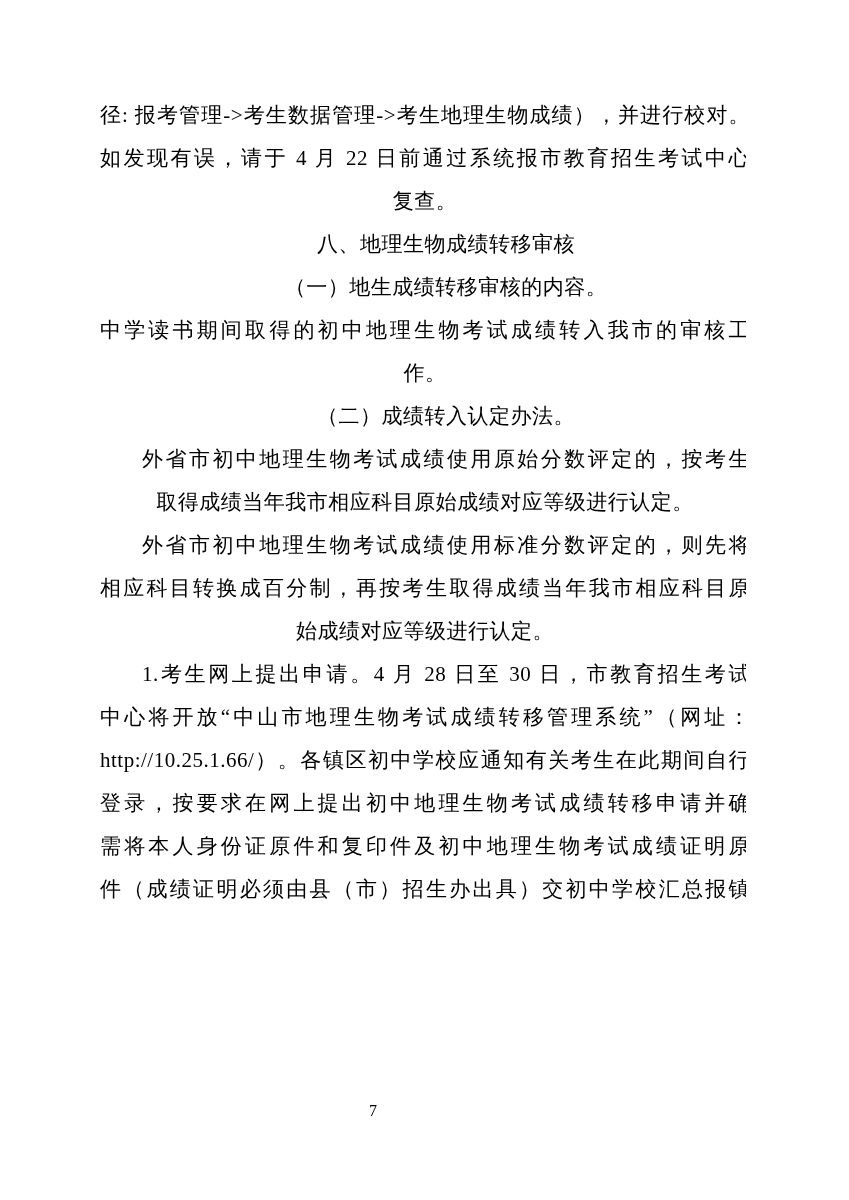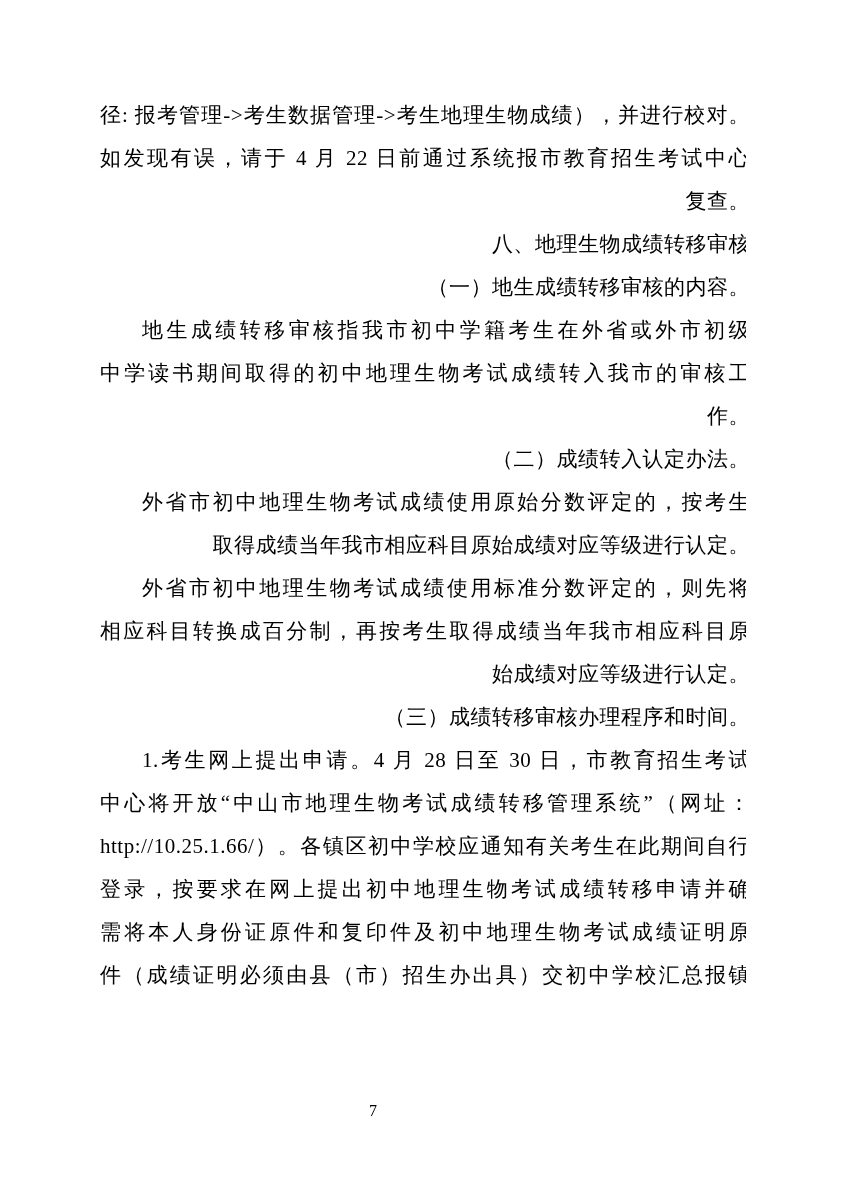--- a/index.html
+++ b/index.html
@@ -22,21 +22,21 @@
     left: 100px;
     top: 94px;
     width: 650px;
   }
   .ln {
     margin: 0;
     font-size: 21px;
     line-height: 43px;
     height: 43px;
     white-space: nowrap;
-    text-align: right;
+    text-align: center;
     letter-spacing: 0.5px;
   }
   .j {
     white-space: normal;
     text-align: justify;
     text-align-last: justify;
     overflow: hidden;
   }
   .ind {
     text-indent: 2em;
@@ -57,30 +57,28 @@
 </head>
 <body>
 
 <div class="page">
   <div class="content">
     <p class="ln j">径: 报考管理-&gt;考生数据管理-&gt;考生地理生物成绩），并进行校对。</p>
     <p class="ln j">如发现有误，请于 4 月 22 日前通过系统报市教育招生考试中心</p>
     <p class="ln">复查。</p>
     <p class="ln ind bold">八、地理生物成绩转移审核</p>
     <p class="ln ind">（一）地生成绩转移审核的内容。</p>
-    <p class="ln ind j">地生成绩转移审核指我市初中学籍考生在外省或外市初级</p>
     <p class="ln j">中学读书期间取得的初中地理生物考试成绩转入我市的审核工</p>
     <p class="ln">作。</p>
     <p class="ln ind">（二）成绩转入认定办法。</p>
     <p class="ln ind j">外省市初中地理生物考试成绩使用原始分数评定的，按考生</p>
     <p class="ln">取得成绩当年我市相应科目原始成绩对应等级进行认定。</p>
     <p class="ln ind j">外省市初中地理生物考试成绩使用标准分数评定的，则先将</p>
     <p class="ln j">相应科目转换成百分制，再按考生取得成绩当年我市相应科目原</p>
     <p class="ln">始成绩对应等级进行认定。</p>
-    <p class="ln ind">（三）成绩转移审核办理程序和时间。</p>
     <p class="ln ind j">1.考生网上提出申请。4 月 28 日至 30 日，市教育招生考试</p>
     <p class="ln j">中心将开放“中山市地理生物考试成绩转移管理系统”（网址：</p>
     <p class="ln j"><span class="bold">http://10.25.1.66/</span><span>）。各镇区初中学校应通知有关考生在此期间自行</span></p>
     <p class="ln j">登录，按要求在网上提出初中地理生物考试成绩转移申请并确</p>
     <p class="ln j">需将本人身份证原件和复印件及初中地理生物考试成绩证明原</p>
     <p class="ln j">件（成绩证明必须由县（市）招生办出具）交初中学校汇总报镇</p>
   </div>
   <div class="footer">7</div>
 </div>
 

